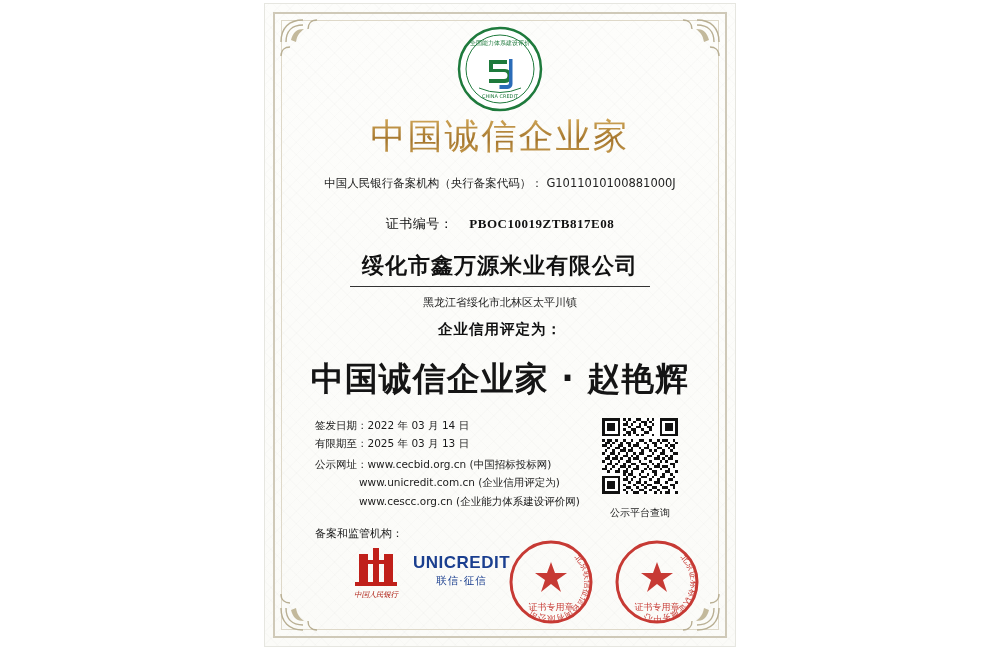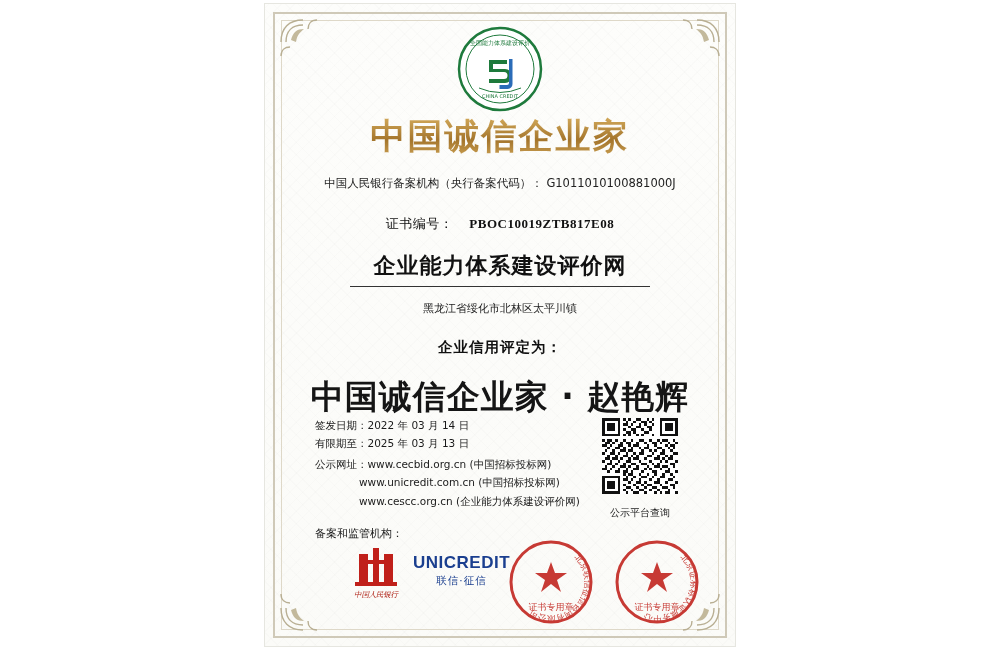--- a/index.html
+++ b/index.html
@@ -64,21 +64,21 @@
     height: 86px;
     margin: 0 auto 4px auto;
     position: relative;
   }
   .emblem svg { display:block; }
 
   
   .main-title {
     font-family: "DejaVu Sans", sans-serif;
     font-size: 35px;
-    font-weight: bold;
+    font-weight: normal;
     letter-spacing: 2px;
     color: #b08a3e;
     background: linear-gradient(180deg, #d4ab5c 0%, #a4752c 60%, #c79c4f 100%);
     -webkit-background-clip: text;
     background-clip: text;
     -webkit-text-fill-color: transparent;
     line-height: 1.15;
     margin-top: 2px;
   }
   .sub-title {
@@ -106,27 +106,27 @@
     color: #111;
     letter-spacing: 1px;
   }
   .company-underline {
     width: 300px;
     height: 1px;
     background: #333;
     margin: 5px auto 0 auto;
   }
   .company-addr {
-    margin-top: 14px;
+    margin-top: 8px;
     font-family: "DejaVu Sans", sans-serif;
     font-size: 11px;
     color: #222;
   }
   .rating-label {
-    margin-top: 22px;
+    margin-top: 10px;
     font-family: "DejaVu Sans", sans-serif;
     font-size: 14.5px;
     color: #111;
     font-weight: bold;
     letter-spacing: 1px;
   }
   .rating-value {
     margin-top: 18px;
     font-family: "DejaVu Sans", sans-serif;
     font-size: 33px;
@@ -322,33 +322,33 @@
         </svg>
       </div>
 
       <div class="main-title">中国诚信企业家</div>
       <div class="sub-title">中国人民银行备案机构（央行备案代码）： G1011010100881000J</div>
 
       <div class="cert-no-row">
         <span class="cert-no-label">证书编号：</span><span class="cert-no-value">PBOC10019ZTB817E08</span>
       </div>
 
-      <div class="company-name">企业能力体系建设评价网</div>
+      <div class="company-name">绥化市鑫万源米业有限公司</div>
       <div class="company-underline"></div>
       <div class="company-addr">黑龙江省绥化市北林区太平川镇</div>
 
       <div class="rating-label">企业信用评定为：</div>
       <div class="rating-value">中国诚信企业家 · 赵艳辉</div>
 
       <div class="info-block">
         <div class="info-row">签发日期：2022 年 03 月 14 日</div>
         <div class="info-row">有限期至：2025 年 03 月 13 日</div>
         <div class="sites">
           <div class="site-line"><span>公示网址：</span><span>www.cecbid.org.cn (中国招标投标网)</span></div>
-          <div class="site-line indent">www.unicredit.com.cn (中国招标投标网)</div>
+          <div class="site-line indent">www.unicredit.com.cn (企业信用评定为)</div>
           <div class="site-line indent">www.cescc.org.cn (企业能力体系建设评价网)</div>
         </div>
       </div>
 
       <div class="qr-wrap">
         <div class="qr">
           <svg viewBox="0 0 29 29" width="76" height="76" shape-rendering="crispEdges">
             <rect width="29" height="29" fill="#ffffff"></rect>
             <g fill="#111111">
               <rect x="0" y="0" width="7" height="1"></rect>

